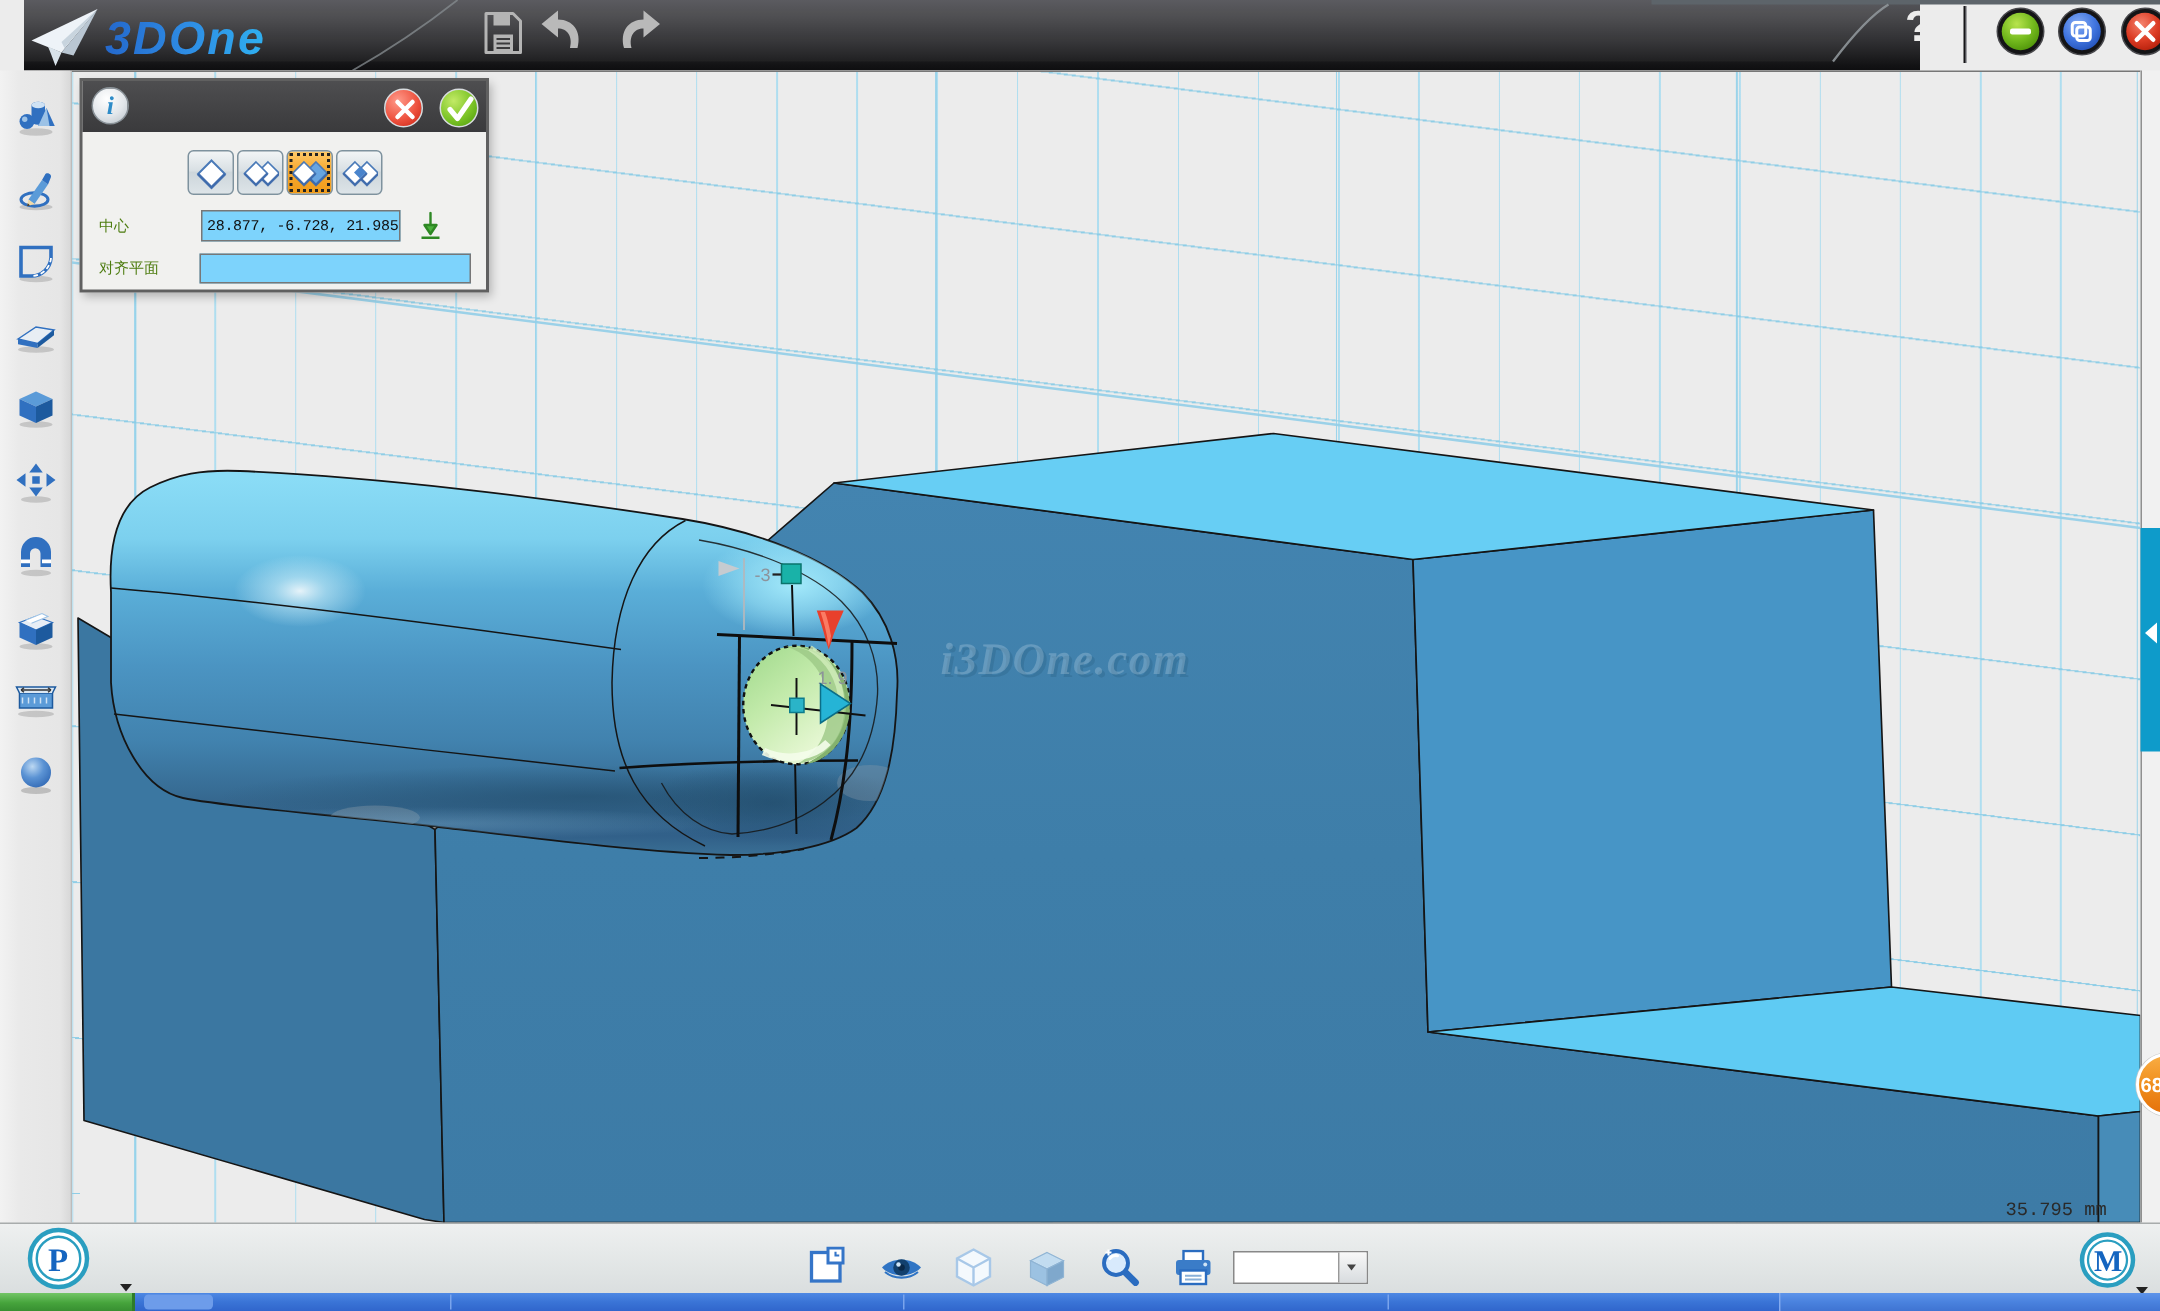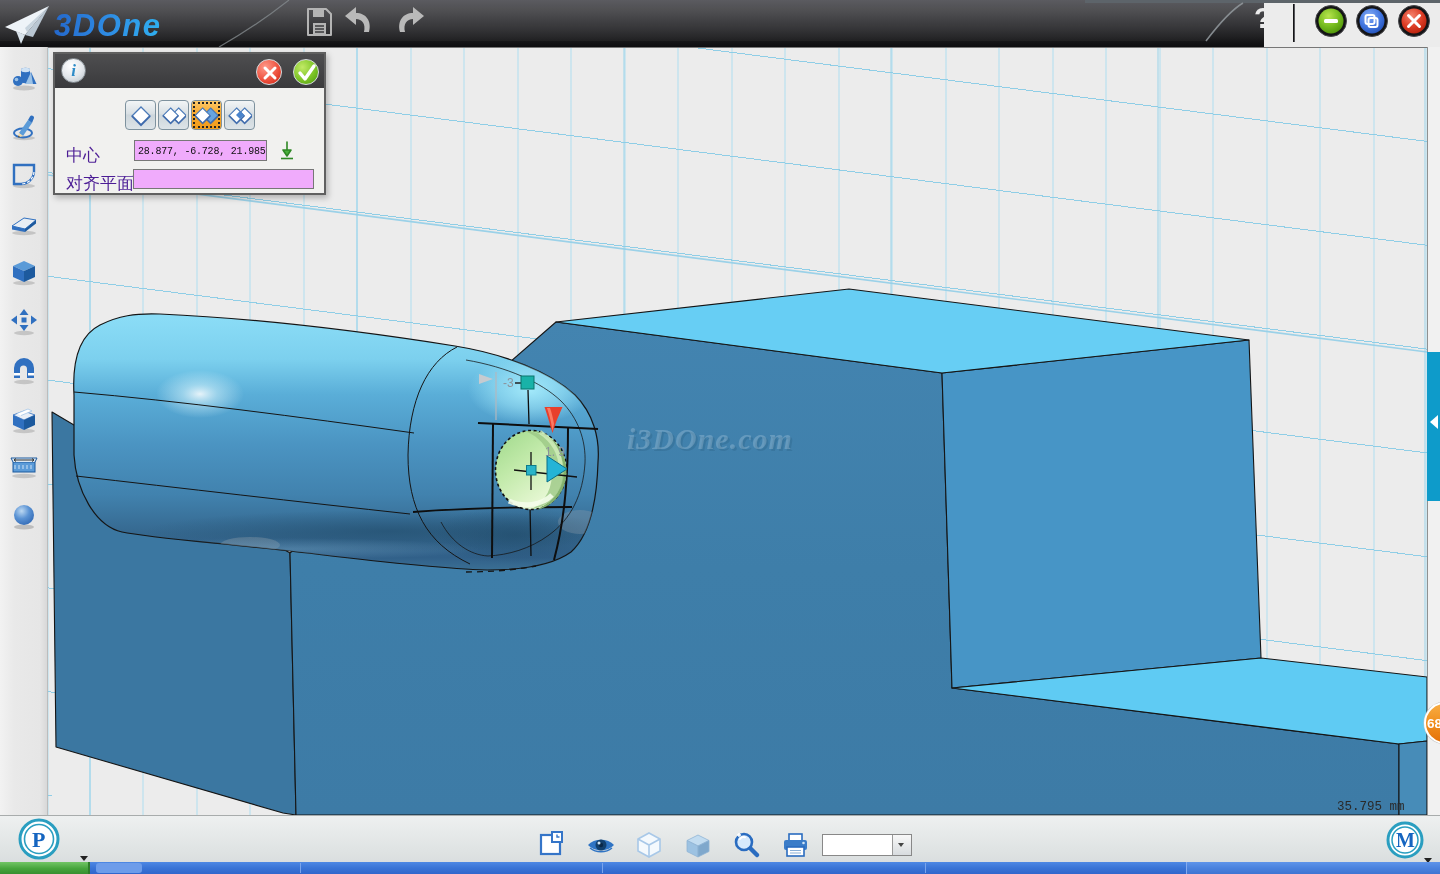--- a/index.html
+++ b/index.html
@@ -1,18 +1,18 @@
 <!DOCTYPE html>
 <html><head><meta charset="utf-8">
 <style>
 *{margin:0;padding:0;box-sizing:border-box}
 html,body{width:1440px;height:874px;overflow:hidden;font-family:"Liberation Sans",sans-serif;background:#ececec}
 #stage{position:absolute;left:0;top:0;width:1440px;height:874px;overflow:hidden}
 
-#titlebar{position:absolute;left:0;top:0;width:1264px;height:47px;
+#titlebar{position:absolute;left:16px;top:0;width:1264px;height:47px;
  background:linear-gradient(#55555a 0%,#47474a 25%,#323235 55%,#202022 78%,#131315 92%,#0e0e10 100%)}
 #titlebar svg{position:absolute}
 #ttext{position:absolute;left:560px;top:11px;width:320px;text-align:center;font-size:16px;color:#dcdcdc;letter-spacing:0.5px}
 #qmark{position:absolute;left:1254px;top:2px;font-size:29px;font-weight:bold;color:#ececec}
 #tsep{position:absolute;left:1294px;top:4px;width:1px;height:38px;background:#55555a;box-shadow:-1px 0 0 #151517}
 
 #sidebar{position:absolute;left:0;top:47px;width:48px;height:768px;background:linear-gradient(90deg,#f2f2f2,#e9e9e9 30%,#e6e6e6 85%,#d8d8d8);border-right:1px solid #bcbcbc}
 .sic{position:absolute;left:0;width:48px;text-align:center}
 
 #canvas{position:absolute;left:48px;top:47px;width:1379px;height:768px;background-color:#ececec;
@@ -33,22 +33,22 @@
 .dbtn{position:absolute;border-radius:50%}
 #dinfo{left:6px;top:4px;width:25px;height:25px;background:radial-gradient(circle at 40% 30%,#ffffff,#e2e6ea 55%,#b8c0c6);border:1px solid #8a9298;color:#2e8cc8;font:bold italic 17px "Liberation Serif",serif;text-align:center;line-height:23px}
 #dclose{left:201px;top:5px;width:26px;height:26px;background:radial-gradient(circle at 35% 30%,#ff9a8a,#ee5340 55%,#c81e0e);border:1px solid #d8dcdf}
 #dok{left:238px;top:5px;width:26px;height:26px;background:radial-gradient(circle at 35% 30%,#c2ea66,#7cc426 55%,#49960a);border:1px solid #d8dcdf}
 #dclose svg,#dok svg{position:absolute;left:0;top:0}
 #dbody{position:relative;height:103px}
 .tbtn{position:absolute;top:12px;width:31px;height:30px;border:1px solid #7e929e;border-radius:4px;background:linear-gradient(#f2f5f6,#d9e0e4 45%,#cdd6db 50%,#dde4e8)}
 .tbtn.sel{background:linear-gradient(#fdc969,#f7a82f 45%,#f09c1a)}
 .tbtn.sel:after{content:"";position:absolute;left:1px;top:1px;right:1px;bottom:1px;border:2px dotted #222}
 .tbtn svg{position:absolute;left:3px;top:3px}
-.drow{position:absolute;left:11px;font-size:17px;color:#4c1d95}
-.dinput{position:absolute;background:#f0abfc;border:1px solid #777;font:10px "Liberation Mono",monospace;letter-spacing:-0.2px;color:#111;padding:5px 0 0 3px;white-space:nowrap;overflow:hidden}
+.drow{position:absolute;left:11px;font-size:10px;color:#4d7c0f}
+.dinput{position:absolute;background:#7dd3fc;border:1px solid #777;font:10px "Liberation Mono",monospace;letter-spacing:-0.2px;color:#111;padding:5px 0 0 3px;white-space:nowrap;overflow:hidden}
 
 #btoolbar{position:absolute;left:0;top:815px;width:1440px;height:47px;background:linear-gradient(#eef0f0,#e0e4e4 70%,#dadedf);border-top:1px solid #a8acac}
 #btoolbar svg,#btoolbar .cb{position:absolute}
 .drop{position:absolute;width:0;height:0;border-top:5px solid #222;border-left:4px solid transparent;border-right:4px solid transparent}
 .cb{left:822px;top:18px;width:90px;height:22px;background:#fff;border:1px solid #888}
 .cb .cbb{position:absolute;right:0;top:0;width:19px;height:20px;background:linear-gradient(#f8f8f8,#d8dcdf);border-left:1px solid #999}
 .cb .cbb:after{content:"";position:absolute;left:5px;top:8px;border-top:4px solid #444;border-left:3.5px solid transparent;border-right:3.5px solid transparent}
 
 #statusbar{position:absolute;left:0;top:862px;width:1440px;height:12px;background:linear-gradient(#4e88e4,#3a74d6 50%,#3066cc)}
 #sgreen{position:absolute;left:0;top:0;width:90px;height:12px;background:linear-gradient(#72c566,#46a43c 55%,#378f31);border-right:2px solid #2e7c2a}

